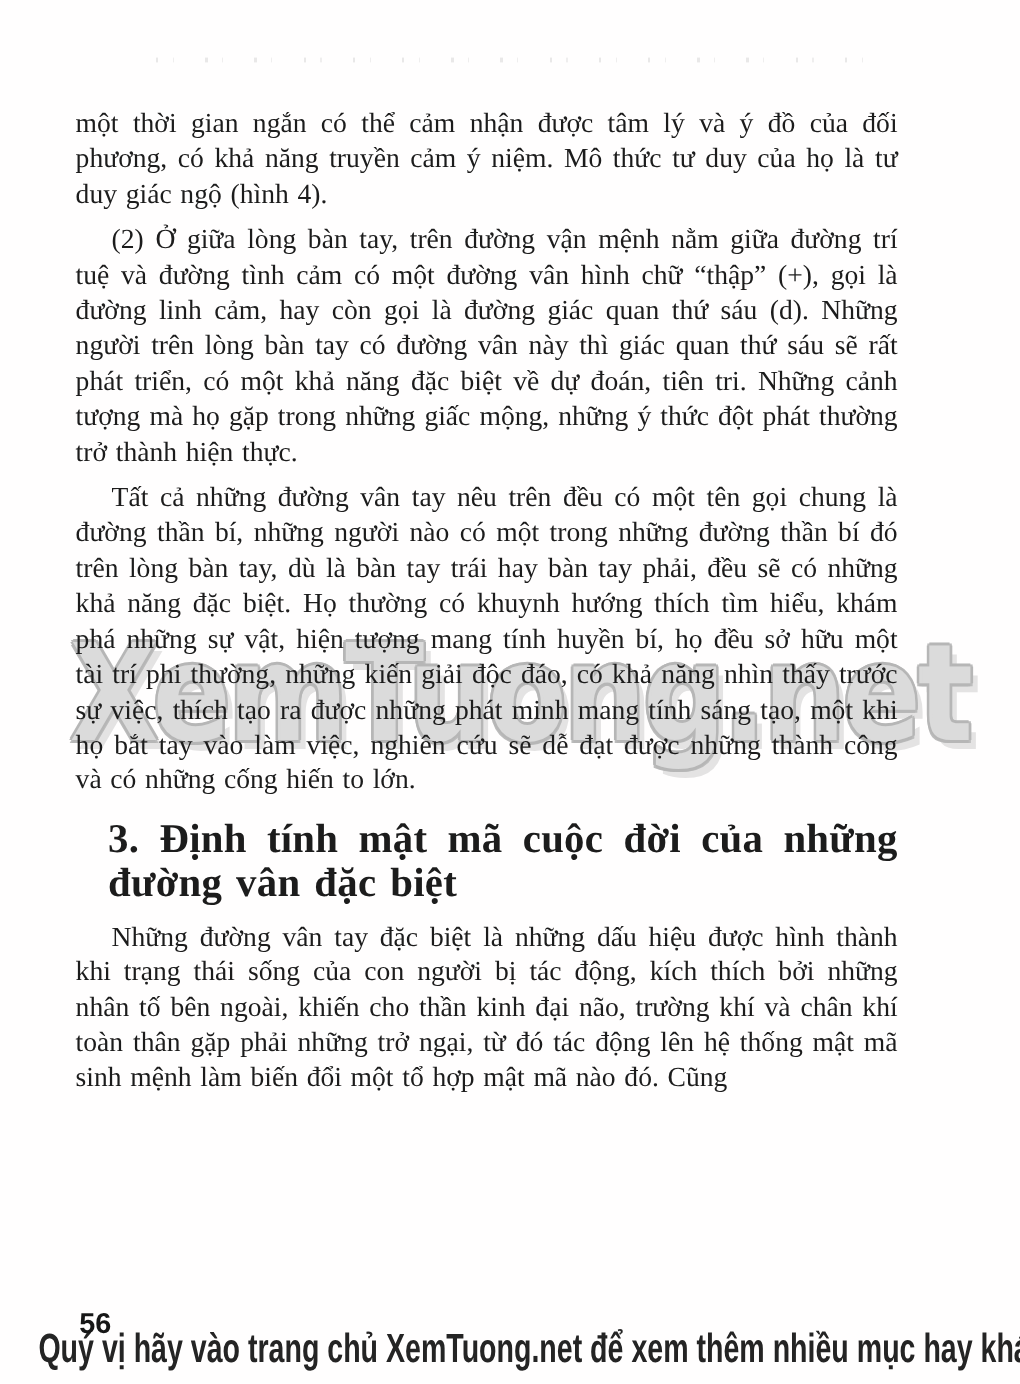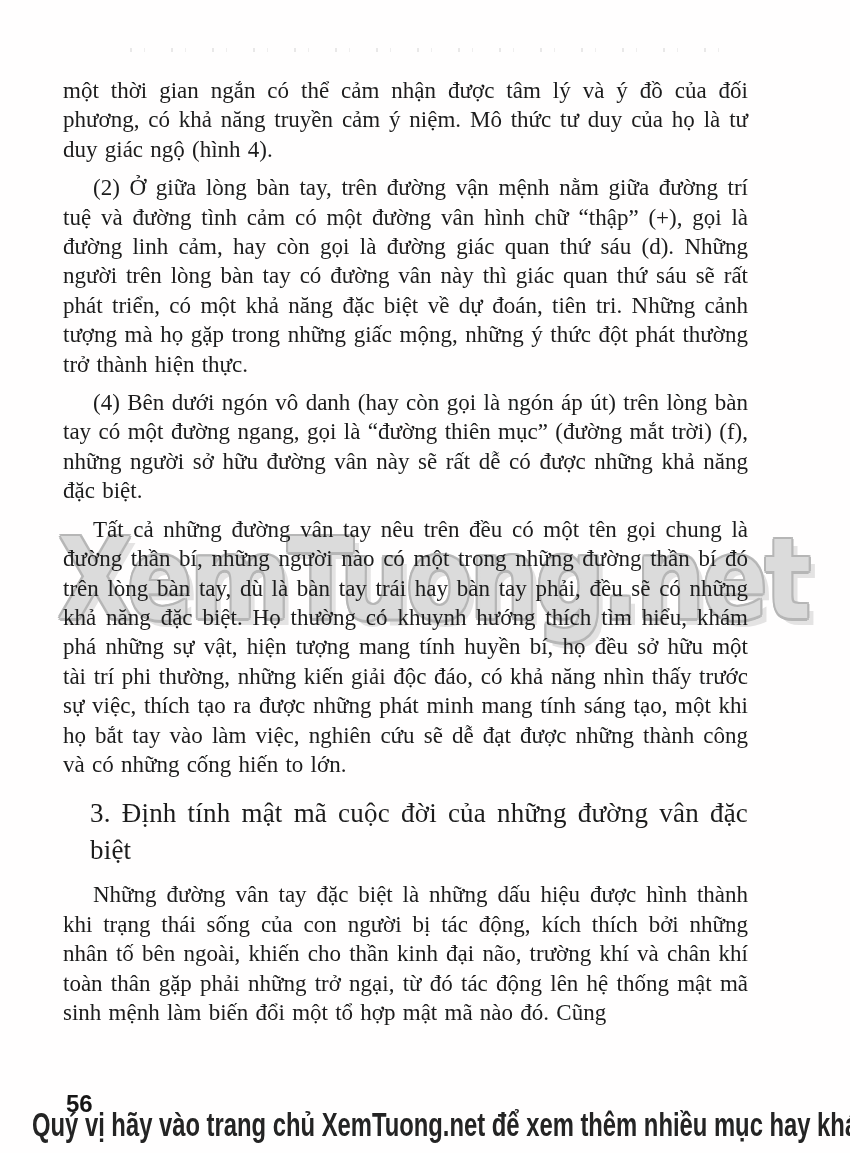--- a/index.html
+++ b/index.html
@@ -49,42 +49,42 @@
     text-shadow:
       2.5px 0 0 #b6b6b6, -2.5px 0 0 #b6b6b6,
       0 2.5px 0 #b6b6b6, 0 -2.5px 0 #b6b6b6,
       2px 2px 0 #bcbcbc, -2px 2px 0 #bcbcbc,
       2px -2px 0 #bcbcbc, -2px -2px 0 #bcbcbc,
       7px 7px 0 rgba(185,185,185,0.38);
   }
   .text-block {
     position: absolute;
     left: 63px;
-    top: 0;
+    top: 12px;
     width: 685px;
     padding-top: 76px;
     z-index: 1;
   }
   .para {
     margin: 0 0 9px 0;
     font-size: 23px;
     line-height: 29.4px;
     text-align: justify;
     text-indent: 30px;
     word-spacing: 1.5px;
   }
   .para.no-indent {
     text-indent: 0;
   }
   .section-heading {
     margin: 16px 0 11px 0;
     padding-left: 27px;
-    font-size: 27px;
+    font-size: 34px;
     line-height: 37px;
-    font-weight: 400;
+    font-weight: 700;
     text-align: justify;
     word-spacing: 3px;
     letter-spacing: 0.2px;
   }
   .page-number {
     position: absolute;
     left: 66px;
     top: 1090px;
     z-index: 2;
     font-family: "Liberation Sans", "DejaVu Sans", sans-serif;
@@ -115,21 +115,20 @@
   <div class="scan-noise"></div>
 
   <div class="watermark">XemTuong.net</div>
 
   <main class="text-block">
     <p class="para no-indent">một thời gian ngắn có thể cảm nhận được tâm lý và ý đồ của đối phương, có khả năng truyền cảm ý niệm. Mô thức tư duy của họ là tư duy giác ngộ (hình 4).</p>
 
     <p class="para">(2) Ở giữa lòng bàn tay, trên đường vận mệnh nằm giữa đường trí tuệ và đường tình cảm có một đường vân hình chữ “thập” (+), gọi là đường linh cảm, hay còn gọi là đường giác quan thứ sáu (d). Những người trên lòng bàn tay có đường vân này thì giác quan thứ sáu sẽ rất phát triển, có một khả năng đặc biệt về dự đoán, tiên tri. Những cảnh tượng mà họ gặp trong những giấc mộng, những ý thức đột phát thường trở thành hiện thực.</p>
 
 
-    <p class="para">(4) Bên dưới ngón vô danh (hay còn gọi là ngón áp út) trên lòng bàn tay có một đường ngang, gọi là “đường thiên mục” (đường mắt trời) (f), những người sở hữu đường vân này sẽ rất dễ có được những khả năng đặc biệt.</p>
 
     <p class="para">Tất cả những đường vân tay nêu trên đều có một tên gọi chung là đường thần bí, những người nào có một trong những đường thần bí đó trên lòng bàn tay, dù là bàn tay trái hay bàn tay phải, đều sẽ có những khả năng đặc biệt. Họ thường có khuynh hướng thích tìm hiểu, khám phá những sự vật, hiện tượng mang tính huyền bí, họ đều sở hữu một tài trí phi thường, những kiến giải độc đáo, có khả năng nhìn thấy trước sự việc, thích tạo ra được những phát minh mang tính sáng tạo, một khi họ bắt tay vào làm việc, nghiên cứu sẽ dễ đạt được những thành công và có những cống hiến to lớn.</p>
 
     <h2 class="section-heading">3. Định tính mật mã cuộc đời của những đường vân đặc biệt</h2>
 
     <p class="para">Những đường vân tay đặc biệt là những dấu hiệu được hình thành khi trạng thái sống của con người bị tác động, kích thích bởi những nhân tố bên ngoài, khiến cho thần kinh đại não, trường khí và chân khí toàn thân gặp phải những trở ngại, từ đó tác động lên hệ thống mật mã sinh mệnh làm biến đổi một tổ hợp mật mã nào đó. Cũng</p>
   </main>
 
   <div class="page-number">56</div>
 

